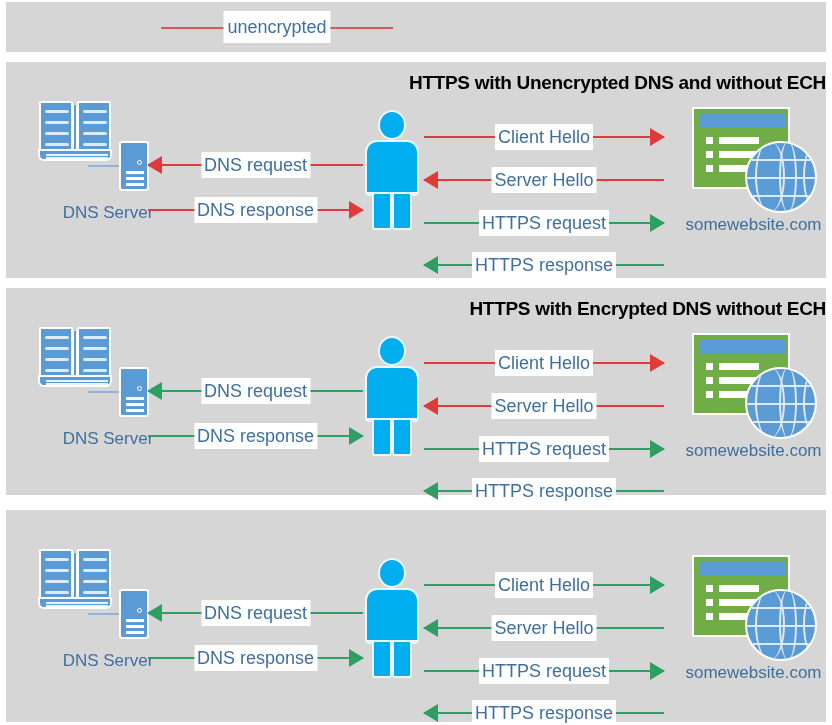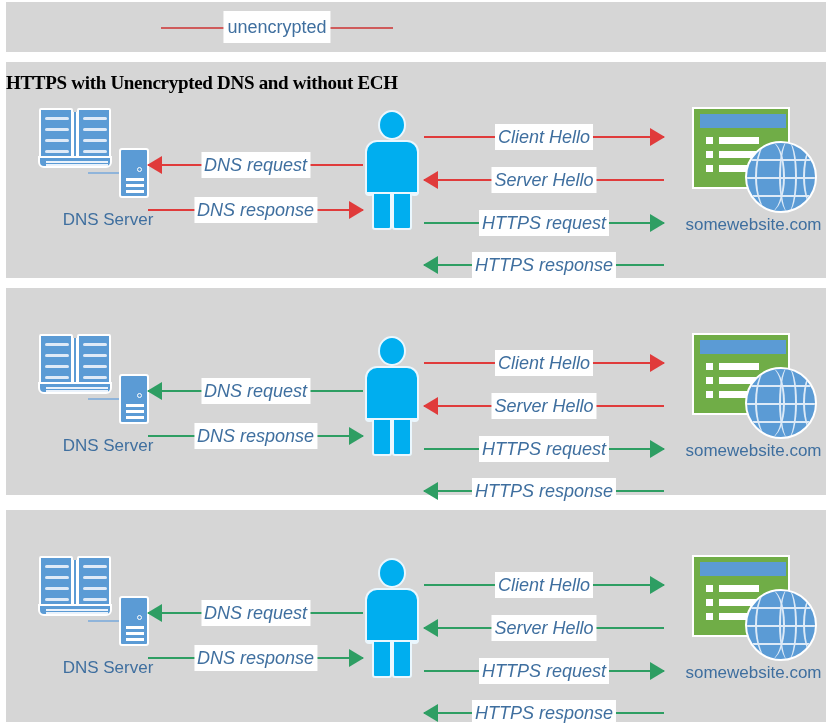--- a/index.html
+++ b/index.html
@@ -67,30 +67,30 @@
   }
   #panel-1 { top: 62px;  height: 216px; }
   #panel-2 { top: 288px; height: 207px; }
   #panel-3 { top: 510px; height: 212px; }
 
   .panel-title {
     position: absolute;
     left: 0;
     top: 10px;
     width: 100%;
-    text-align: left;
+    text-align: right;
     font-size: 19px;
     font-weight: bold;
     color: #000000;
     letter-spacing: -0.3px;
-    font-family: Liberation Serif, serif;
+    font-family: Liberation Sans, sans-serif;
   }
 
   
-  .dns-group { position: absolute; left: 24px; top: 44px; width: 150px; height: 140px; }
+  .dns-group { position: absolute; left: 24px; top: 37px; width: 150px; height: 140px; }
   .book {
     position: absolute; left: 6px; top: 0; width: 78px; height: 62px;
   }
   .book-page {
     position: absolute; top: 2px; width: 34px; height: 52px;
     background: #5b9bd5; border: 2px solid #ffffff; box-sizing: border-box;
     border-radius: 2px;
   }
   .book-page.left  { left: 3px; }
   .book-page.right { left: 41px; }
@@ -190,21 +190,21 @@
     border-top: 0; border-bottom: 0; box-sizing: border-box; border-radius: 50%;
   }
   .site-caption {
     position: absolute; left: -10px; top: 108px; width: 165px;
     text-align: center; font-size: 17px; color: #3f6f9f;
     white-space: nowrap;
     font-family: "Liberation Sans", sans-serif;
   }
 
   
-  .flow { position: absolute; height: 41px; font-style: italic; }
+  .flow { position: absolute; height: 41px; }
   .flow-line {
     position: absolute; top: 12px; left: 0; width: 100%; height: 0;
     border-top: 2px solid #e03b3b;
   }
   .flow.green .flow-line { border-top-color: #2e9e63; }
   .flow-label {
     position: absolute; top: 0; left: 50%; transform: translateX(-50%);
     background: #ffffff; color: #3f6f9f; font-size: 18px; line-height: 26px;
     padding: 0 3px; white-space: nowrap;
     font-family: "Liberation Sans", sans-serif;
@@ -314,20 +314,21 @@
         <div class="flow-head right"></div>
         <div class="flow-label">HTTPS request</div>
       </div>
       <div class="flow green" style="left:418px; top:190px; width:240px;">
         <div class="flow-line"></div>
         <div class="flow-head left"></div>
         <div class="flow-label">HTTPS response</div>
       </div>
     </div>
   <div id="panel-2" class="panel">
+      <div class="panel-title">HTTPS with Encrypted DNS without ECH</div>
       <div class="dns-group">
         <div class="book">
           <div class="book-page left">
             <div class="book-line" style="top:7px;"></div>
             <div class="book-line" style="top:18px;"></div>
             <div class="book-line" style="top:29px;"></div>
             <div class="book-line" style="top:40px;"></div>
           </div>
           <div class="book-page right">
             <div class="book-line" style="top:7px;"></div>

